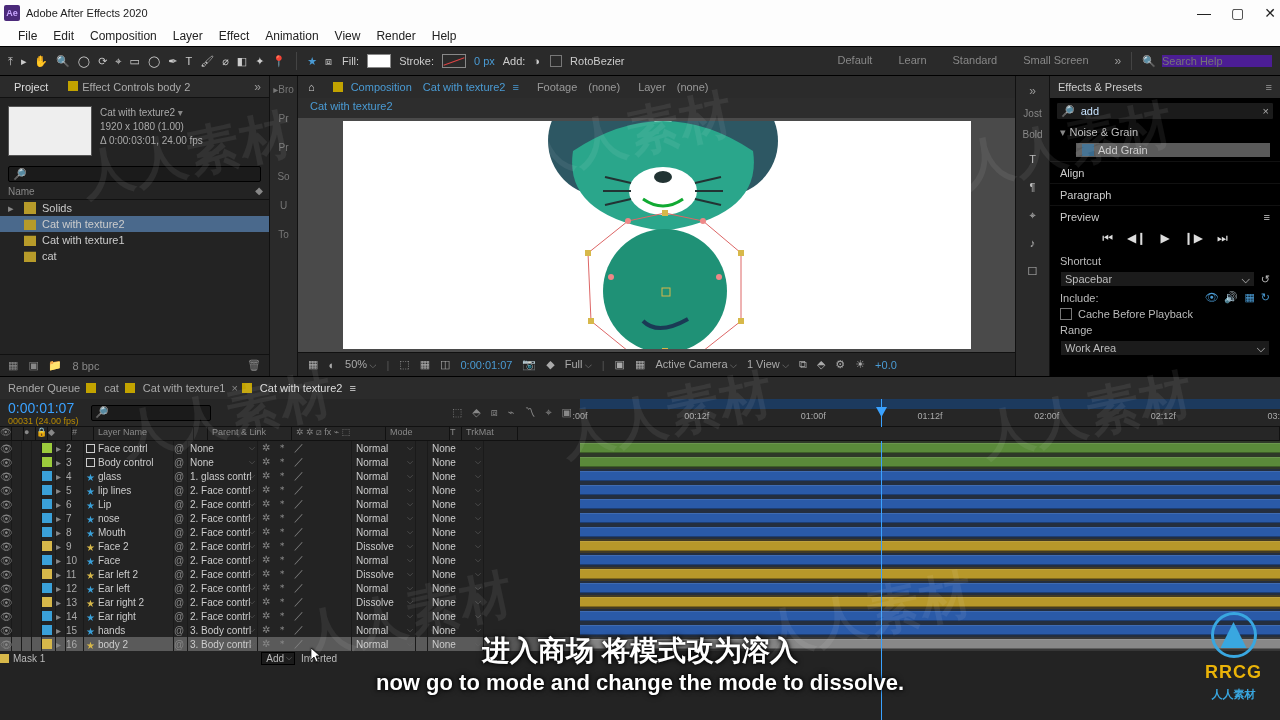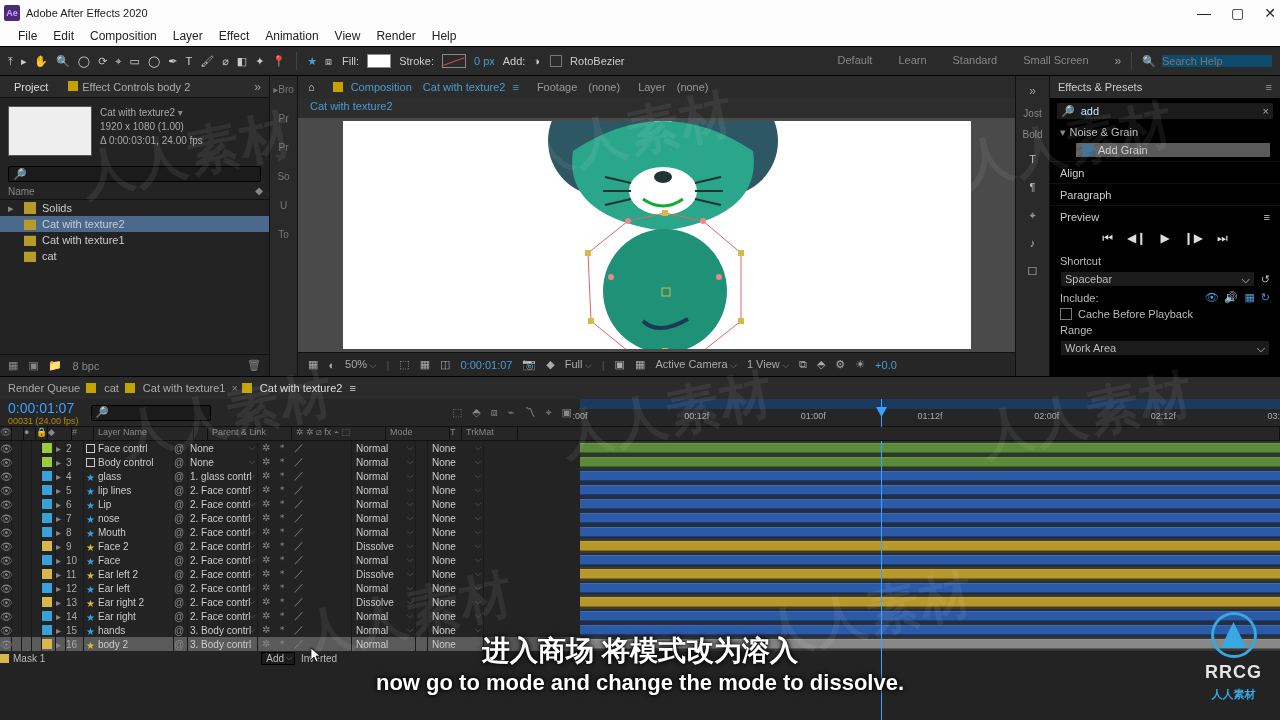--- a/index.html
+++ b/index.html
@@ -10,21 +10,21 @@
   .winbtns { display:flex; gap:20px; font-size:14px; }
   .menubar { height:20px; background:#fdfdfd; color:#222; display:flex; align-items:center; gap:16px; padding:0 18px; font-size:12px;}
   .toolbar { height:30px; background:#2a2a2a; border-top:1px solid #000; border-bottom:1px solid #000; display:flex; align-items:center; padding:0 8px; gap:10px; font-size:11px;}
   .toolbar .tool-group { display:flex; gap:8px; align-items:center;}
   .tool-sep { width:1px; height:18px; background:#444; }
   .fill-swatch { width:24px; height:14px; background:#fff; border:1px solid #888;}
   .stroke-swatch { width:24px; height:14px; background:#2a2a2a; border:1px solid #888; position:relative;}
   .stroke-swatch::after{content:"";position:absolute;left:0;top:50%;width:100%;border-top:1px solid #d44;transform:rotate(-20deg);}
   .ws-tabs { display:flex; gap:26px; margin-left:auto; color:#888;}
   .search-row { display:flex; align-items:center; gap:6px; color:#888;}
-  .search-row input { background:#0c4a6e; border:none; color:#aaa; font-size:11px; width:110px;}
+  .search-row input { background:#4c1d95; border:none; color:#aaa; font-size:11px; width:110px;}
   .double-chev { color:#999; font-size:12px;}
 
   .mid { display:flex; height:300px; }
   .proj-panel { width:270px; background:#232323; border-right:1px solid #111; display:flex; flex-direction:column;}
   .proj-tabs { height:22px; display:flex; align-items:center; gap:8px; padding:0 8px; background:#2b2b2b; border-bottom:1px solid #111;}
   .proj-tabs .tab { color:#aaa; font-size:11px; padding:2px 6px;}
   .proj-tabs .tab.active{ color:#ddd;}
   .tab-icon{width:10px;height:10px;background:#c2a300;display:inline-block;margin-right:4px;}
   .proj-info { display:flex; gap:8px; padding:8px; }
   .thumb { width:84px; height:50px; background:#eee; border:1px solid #555;}
@@ -133,21 +133,21 @@
   .overlay-sub { position:absolute; left:0; right:0; bottom:24px; text-align:center; pointer-events:none;}
   .overlay-sub .cn{color:#fff;font-size:28px;font-weight:600;text-shadow:0 0 6px #000,0 0 3px #000;}
   .overlay-sub .en{color:#fff;font-size:22px;font-weight:600;text-shadow:0 0 6px #000,0 0 3px #000;}
   .cursor{position:absolute;left:311px;top:648px;width:12px;height:16px;pointer-events:none;}
   .cursor svg{filter:drop-shadow(0 0 1px #000);}
 
   .watermark{position:absolute;color:rgba(255,255,255,.07);font-size:52px;font-weight:700;letter-spacing:2px;pointer-events:none;transform:rotate(-12deg);}
   .rrcg{position:absolute;right:18px;bottom:18px;display:flex;flex-direction:column;align-items:center;gap:4px;pointer-events:none;}
   .rrcg .ring{width:46px;height:46px;border:3px solid #39a7e0;border-radius:50%;display:flex;align-items:center;justify-content:center;}
   .rrcg .inner{width:26px;height:26px;background:#39a7e0;clip-path:polygon(50% 0,100% 100%,0 100%);} 
-  .rrcg .txt{color:#e5e5e5;font-weight:700;font-size:18px;letter-spacing:1px;}
+  .rrcg .txt{color:#eab308;font-weight:700;font-size:18px;letter-spacing:1px;}
   .rrcg .sub{color:#39a7e0;font-size:11px;font-weight:600;}
 </style>
 </head>
 <body>
 
 <div class="titlebar">
   <div class="left">
     <span class="ae-logo">Ae</span>
     <span>Adobe After Effects 2020</span>
   </div>

